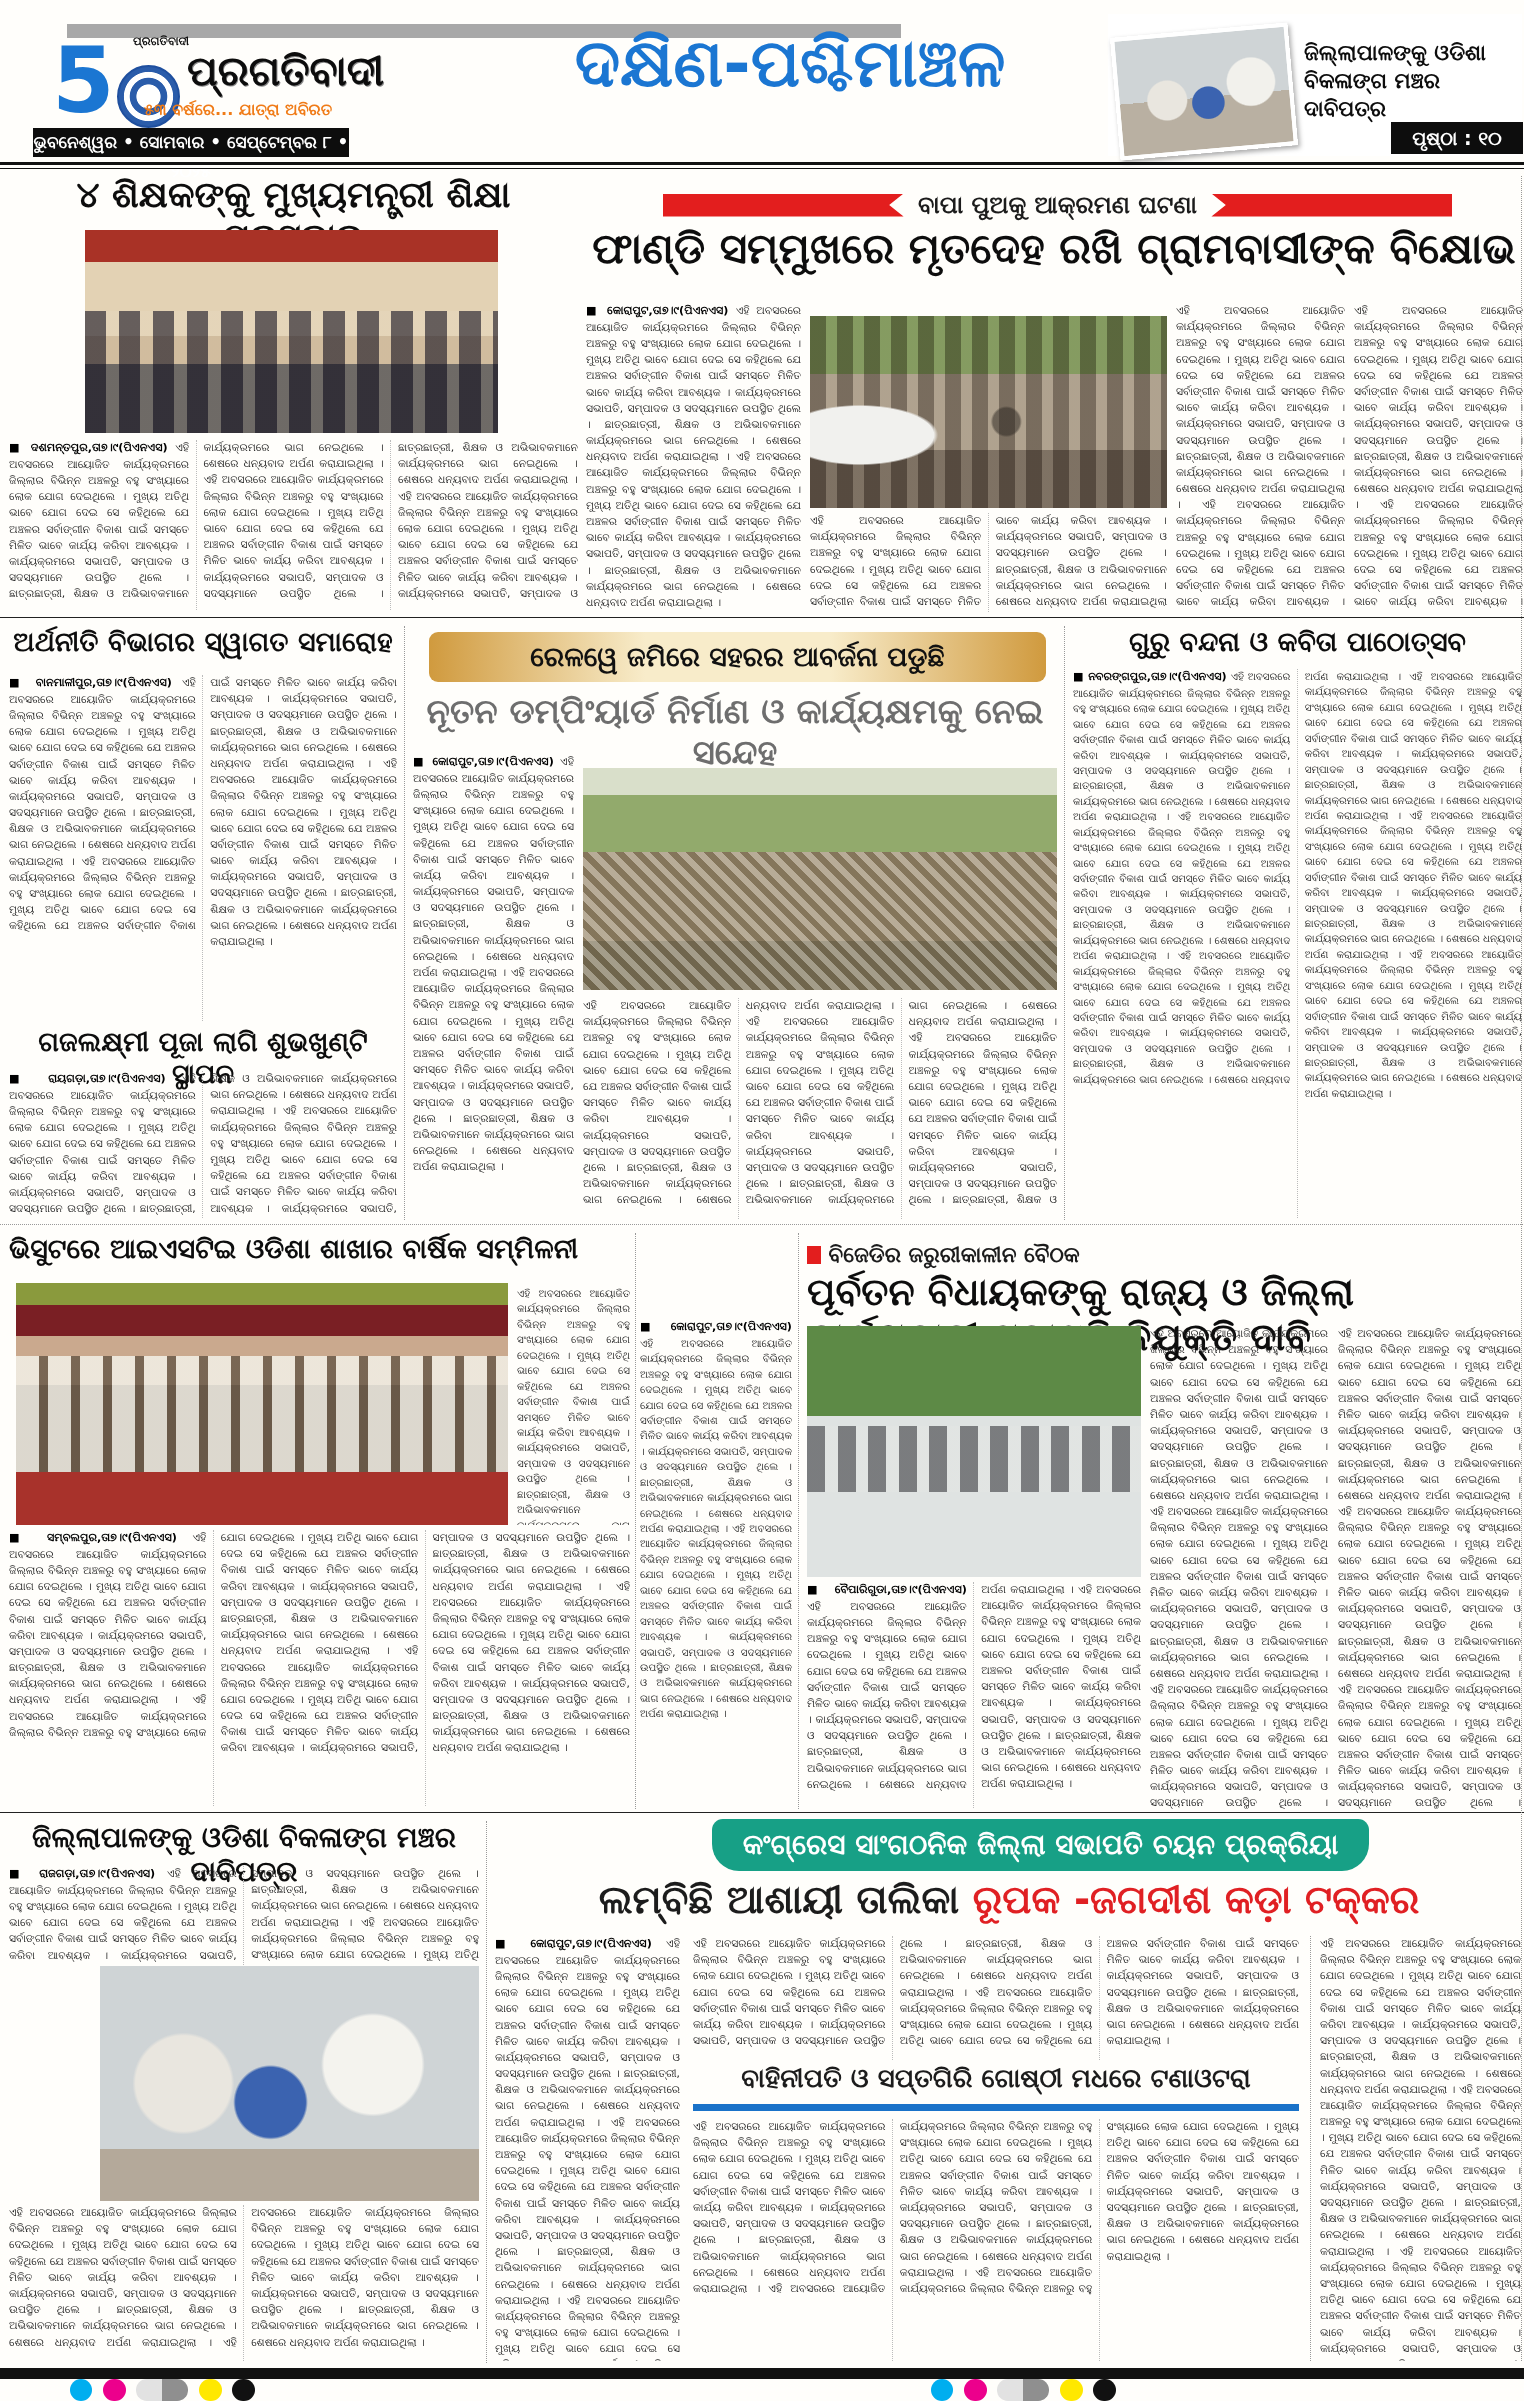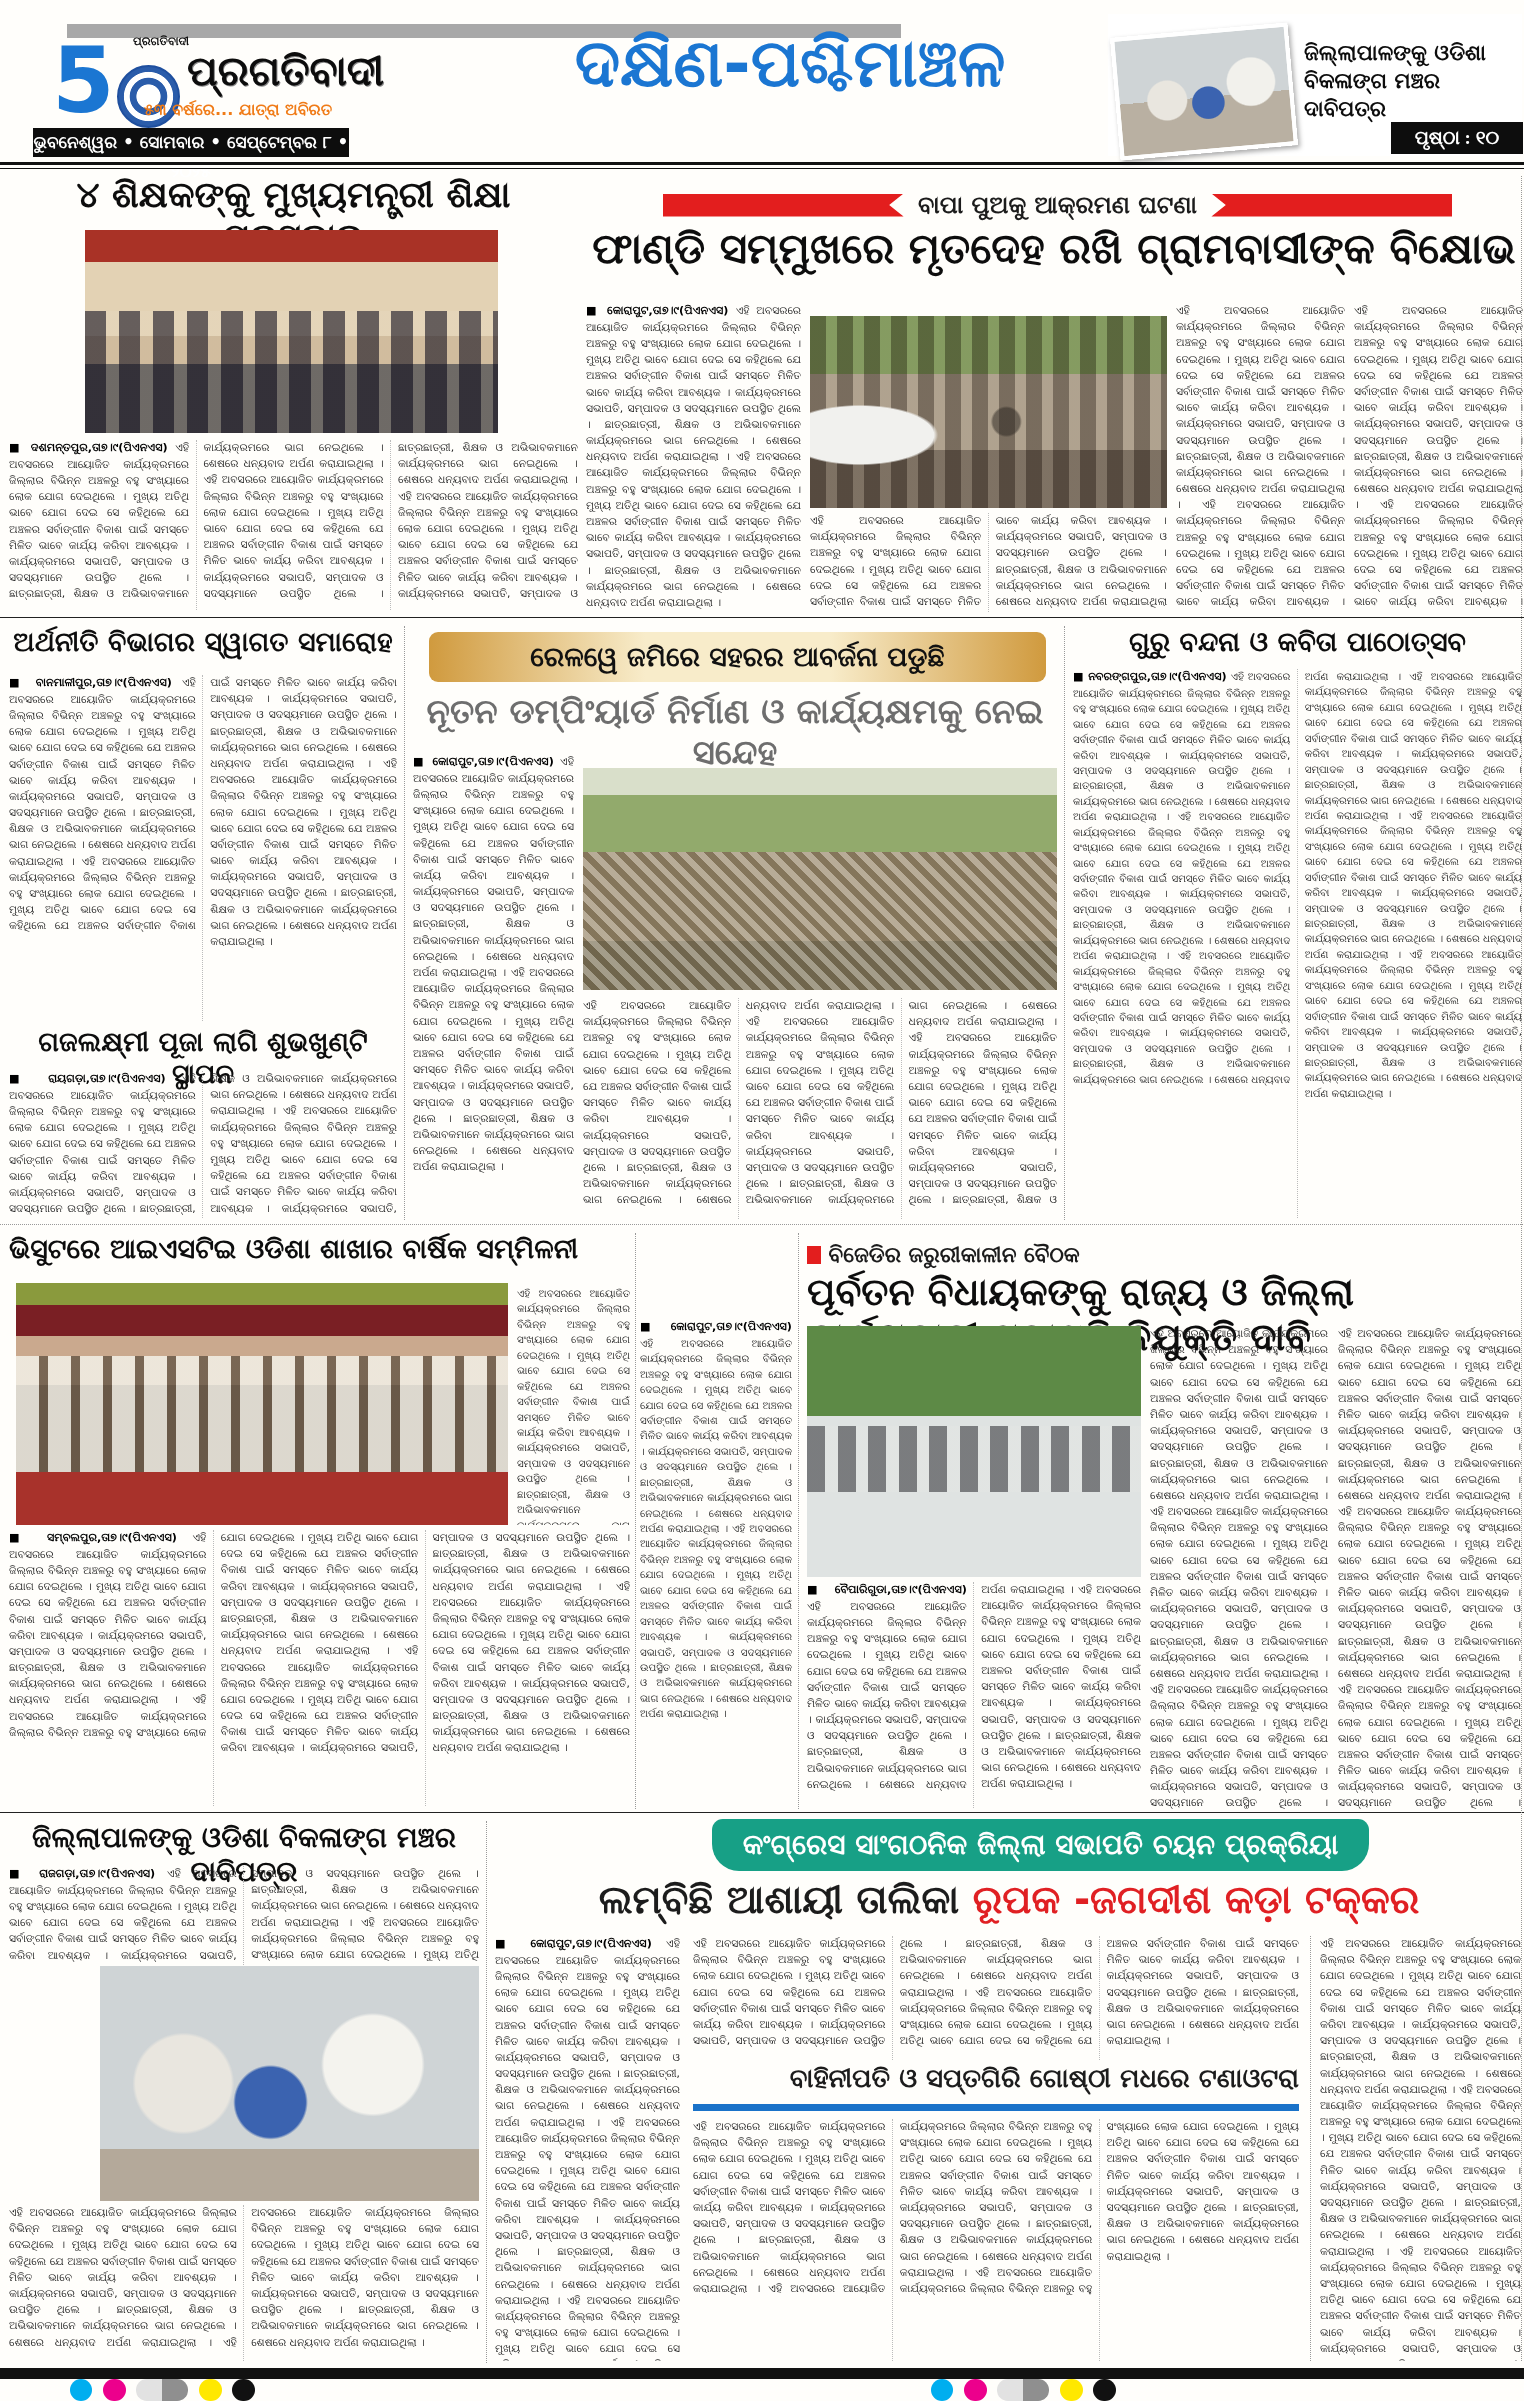--- a/index.html
+++ b/index.html
@@ -24,21 +24,21 @@
   #promo{left:1108px;top:14.4px;width:414px;height:142px;background:#fff;}
   #promoimg{left:7.2px;top:16px;width:170px;height:115px;transform:rotate(-5deg);
             border:4.5px solid #fff;box-shadow:1.8px 2.7px 5.4px rgba(0,0,0,.35);
             background:linear-gradient(180deg,#cfd4d6 0 55%,#b9b0a2 55% 100%);}
   #promoimg::after{content:"";position:absolute;inset:0;
             background:radial-gradient(circle at 28% 55%,#e9e6df 0 14%,transparent 15%),
                        radial-gradient(circle at 52% 60%,#3b63b0 0 14%,transparent 15%),
                        radial-gradient(circle at 78% 45%,#f2f1ec 0 16%,transparent 17%);}
   #promotitle{left:196px;top:25px;width:213px;font-size:21.5px;font-weight:800;line-height:1.3;color:#0d0d0d;}
   #promopage{left:283px;top:108px;width:132px;height:32px;background:#0d0d0d;color:#fff;
-             font-size:19px;font-weight:700;text-align:center;line-height:32px;font-family:Liberation Serif, serif;}
+             font-size:19px;font-weight:700;text-align:center;line-height:32px;}
   #ruledouble{left:0;top:162px;width:1525px;height:2.7px;border-top:3.6px solid #111;border-bottom:1.8px solid #111;}
   
   .hl{font-weight:800;color:#0d0d0d;}
   .tx{font-size:10.8px;line-height:1.5;text-align:justify;overflow:hidden;color:#222;}
   .c2{column-count:2;column-gap:14.4px;column-rule:0.9px dotted #bbb;}
   .c3{column-count:3;column-gap:14.4px;column-rule:0.9px dotted #bbb;}
   .byl{font-weight:700;font-size:11.2px;color:#000;}
   .vdot{border-left:1.8px dotted #999;width:0;}
   .hdot{border-top:1.8px dotted #999;height:0;}
   .photo{background:#ccc;}
@@ -120,21 +120,21 @@
                   radial-gradient(circle at 72% 42%,#f4f3ee 0 16%,transparent 17%),
                   linear-gradient(180deg,transparent 0 78%,#b4a99a 78% 100%);}
   #demt2{left:9px;top:2205px;width:470px;height:156px;}
   #vsep5{left:486px;top:1821px;height:542px;}
   #congban{left:712px;top:1819px;width:657px;height:52px;background:#17a086;color:#fff;
        border-radius:10.8px 10.8px 27px 27px;text-align:center;font-size:28px;font-weight:800;line-height:52px;}
   #congh{left:495px;top:1877px;width:1028px;text-align:center;font-size:39px;font-weight:800;}
   #congh .red{color:#e02023;}
   #congc1{left:495px;top:1936px;width:185px;height:425px;}
   #congmt{left:693px;top:1936px;width:606px;height:124px;}
-  #congsub{left:693px;top:2063px;width:606px;text-align:right;font-size:26px;font-weight:800;}
+  #congsub{left:693px;top:2063px;width:606px;text-align:center;font-size:26px;font-weight:800;}
   #congbar{left:693px;top:2104px;width:606px;height:7.2px;background:#1a72c8;}
   #congmb{left:693px;top:2119px;width:606px;height:242px;}
   #vsep6{left:1310px;top:1936px;height:425px;}
   #congcr{left:1320px;top:1936px;width:201px;height:425px;}
   #vsepR{left:1521px;top:176px;height:2185px;}
   
   #footbar{left:0;top:2368px;width:1525px;height:10.8px;background:#121212;}
   .dots{top:2379px;display:flex;align-items:center;gap:10.8px;}
   #dots1{left:70px;} #dots2{left:931px;}
   .dot{width:22.4px;height:22.4px;border-radius:50%;}

